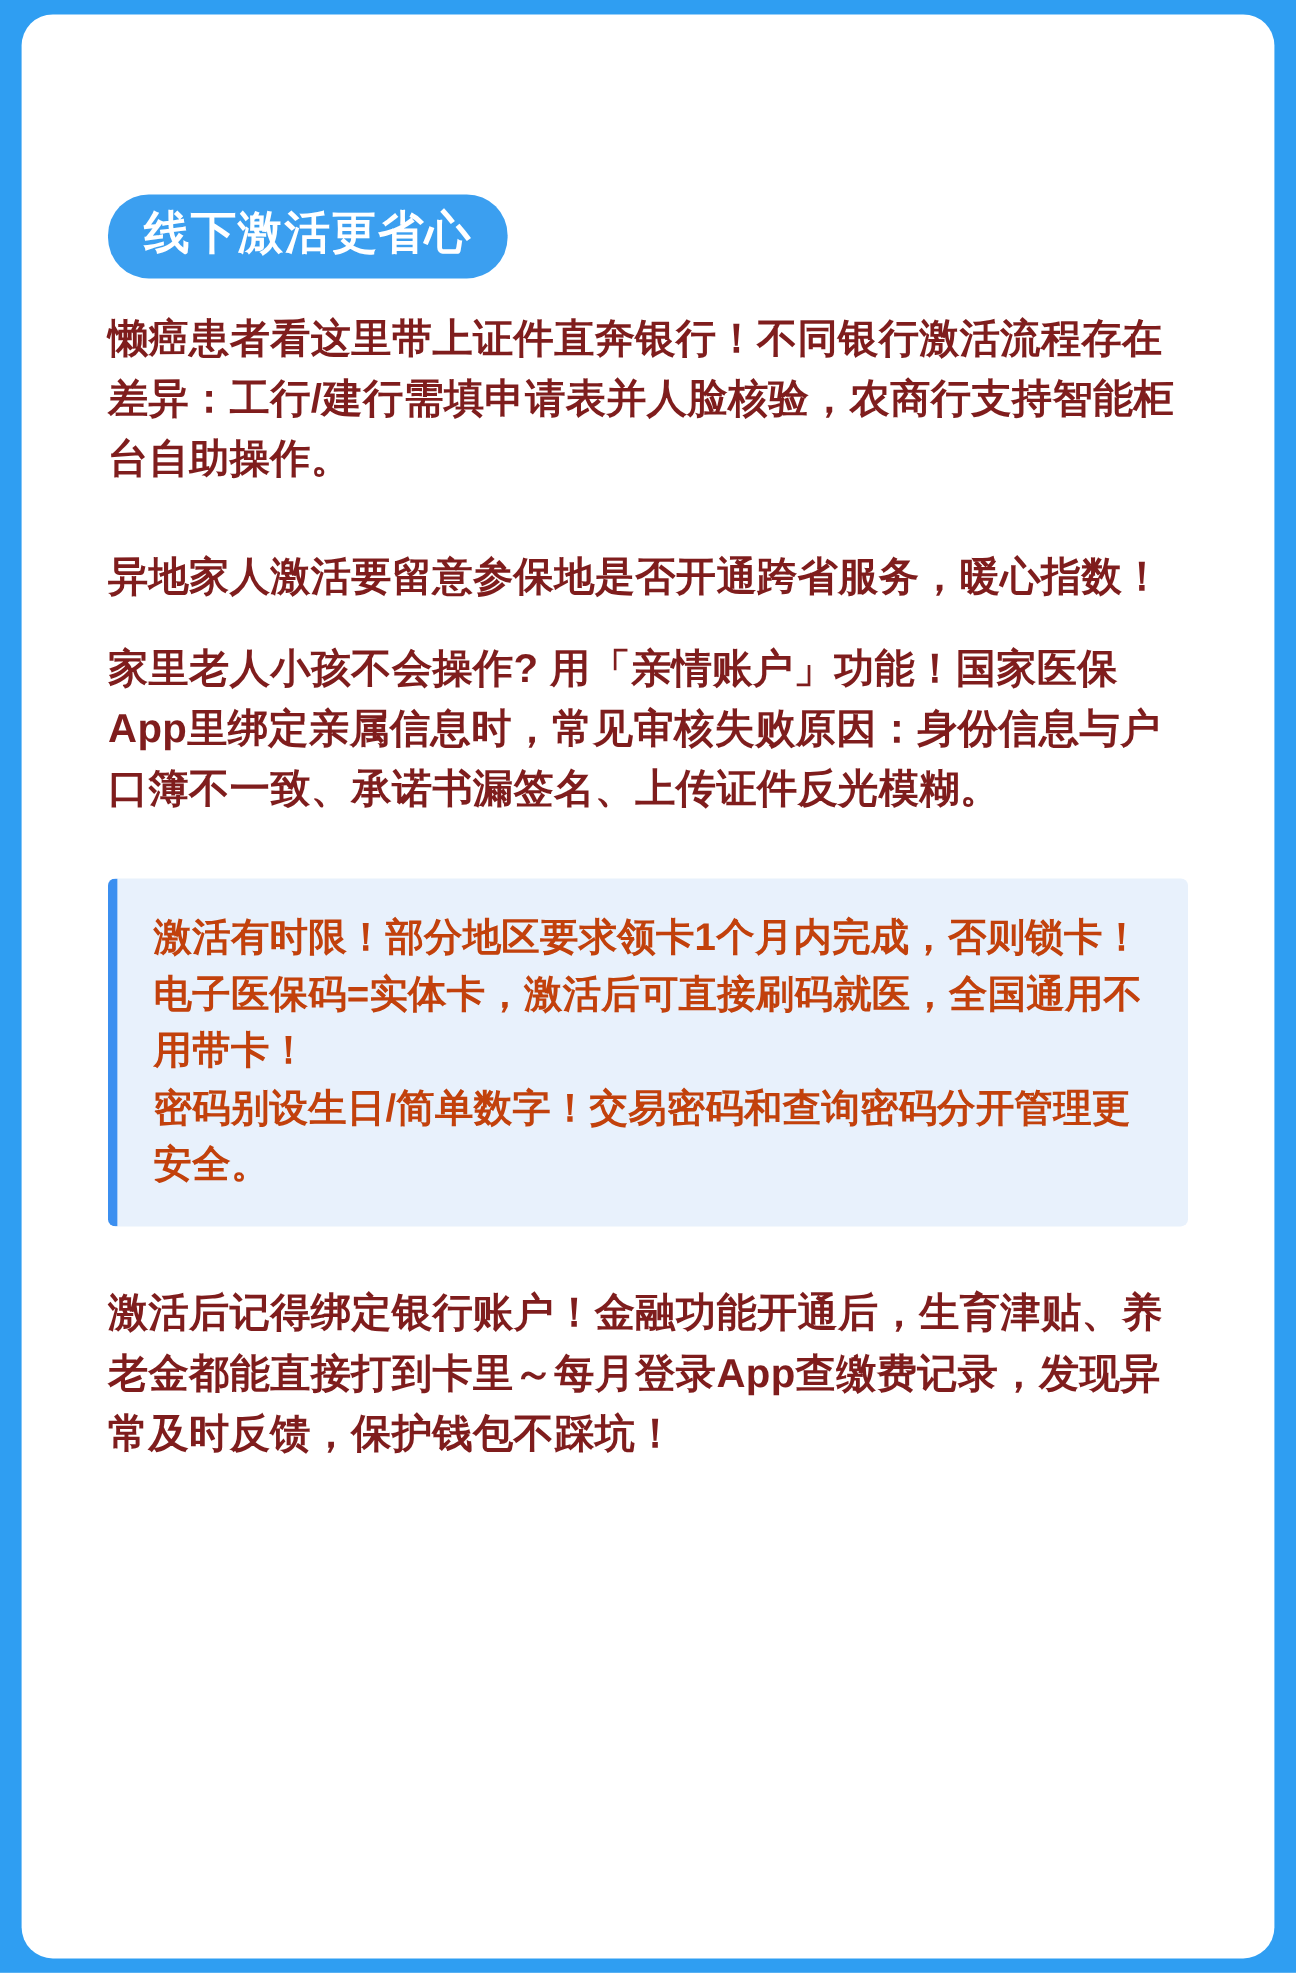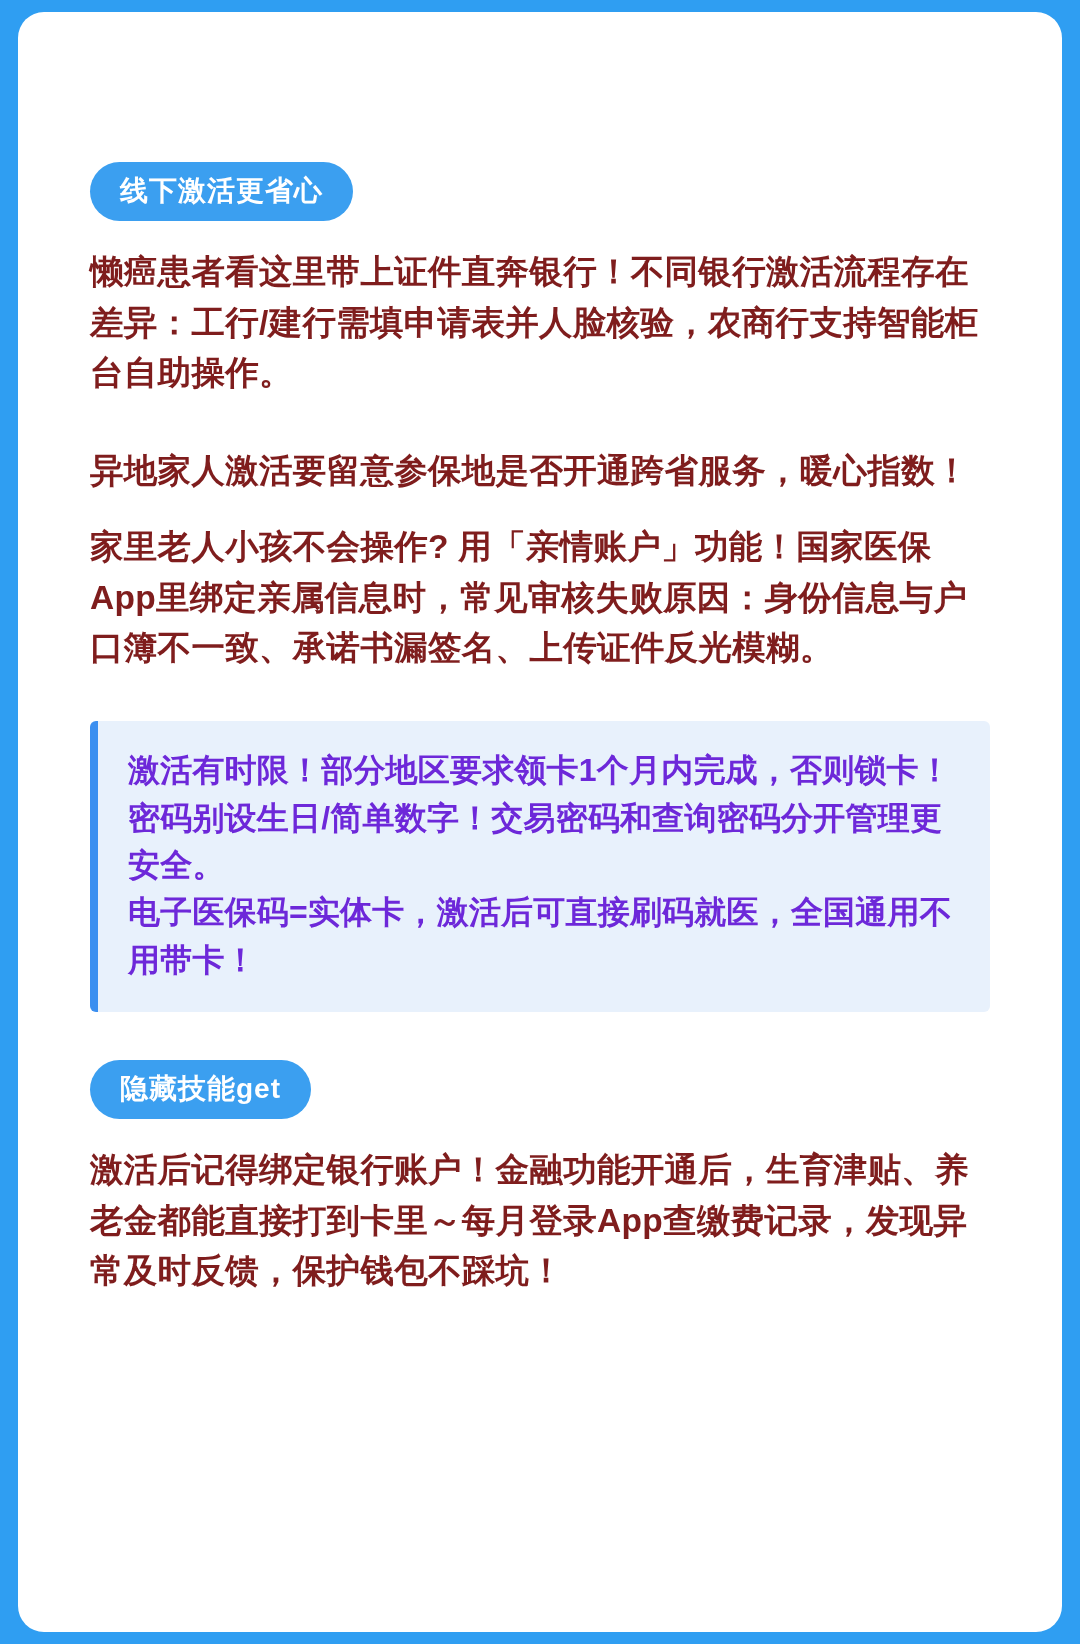--- a/index.html
+++ b/index.html
@@ -24,21 +24,21 @@
     box-sizing: border-box;
     overflow: hidden;
   }
   .inner {
     padding: 150px 72px 0 72px;
   }
   .pill {
     display: inline-block;
     background: #3b9ff0;
     color: #ffffff;
-    font-size: 28px;
+    font-size: 38px;
     font-weight: bold;
     letter-spacing: 1px;
     padding: 14px 30px 16px 30px;
     border-radius: 34px;
     line-height: 1.05;
     margin: 0;
   }
   .section {
     margin-bottom: 10px;
   }
@@ -56,21 +56,21 @@
   .callout {
     margin-top: 40px;
     background: #e8f1fc;
     border-left: 8px solid #3b8ff0;
     border-radius: 6px;
     padding: 26px 30px 28px 30px;
   }
   .callout p {
     font-size: 32px;
     font-weight: bold;
-    color: #6d28d9;
+    color: #c2410c;
     line-height: 1.48;
     margin: 0;
     letter-spacing: 0.2px;
   }
 </style>
 </head>
 <body>
 
 <div class="card">
   <div class="inner">
@@ -81,24 +81,23 @@
     </div>
 
     <div class="section gap-top">
       <p class="body">异地家人激活要留意参保地是否开通跨省服务，暖心指数！</p>
       <p class="body">家里老人小孩不会操作? 用「亲情账户」功能！国家医保App里绑定亲属信息时，常见审核失败原因：身份信息与户口簿不一致、承诺书漏签名、上传证件反光模糊。</p>
     </div>
 
     <div class="section gap-top">
       <div class="callout">
         <p>激活有时限！部分地区要求领卡1个月内完成，否则锁卡！</p>
+        <p>电子医保码=实体卡，激活后可直接刷码就医，全国通用不用带卡！</p>
         <p>密码别设生日/简单数字！交易密码和查询密码分开管理更安全。</p>
-        <p>电子医保码=实体卡，激活后可直接刷码就医，全国通用不用带卡！</p>
       </div>
     </div>
 
     <div class="section gap-top">
-      <div class="pill">隐藏技能get</div>
       <p class="body">激活后记得绑定银行账户！金融功能开通后，生育津贴、养老金都能直接打到卡里～每月登录App查缴费记录，发现异常及时反馈，保护钱包不踩坑！</p>
     </div>
 
   </div>
 </div>
 
 </body></html>

